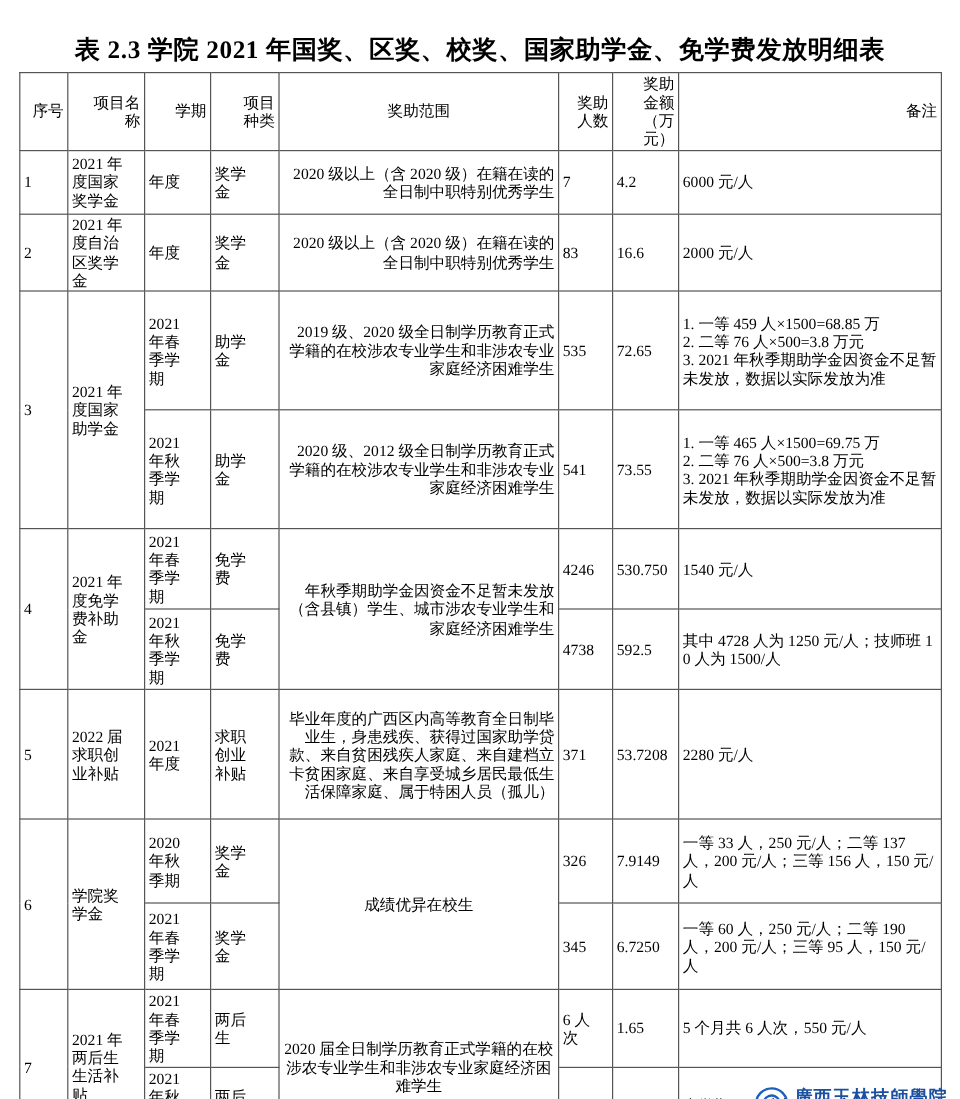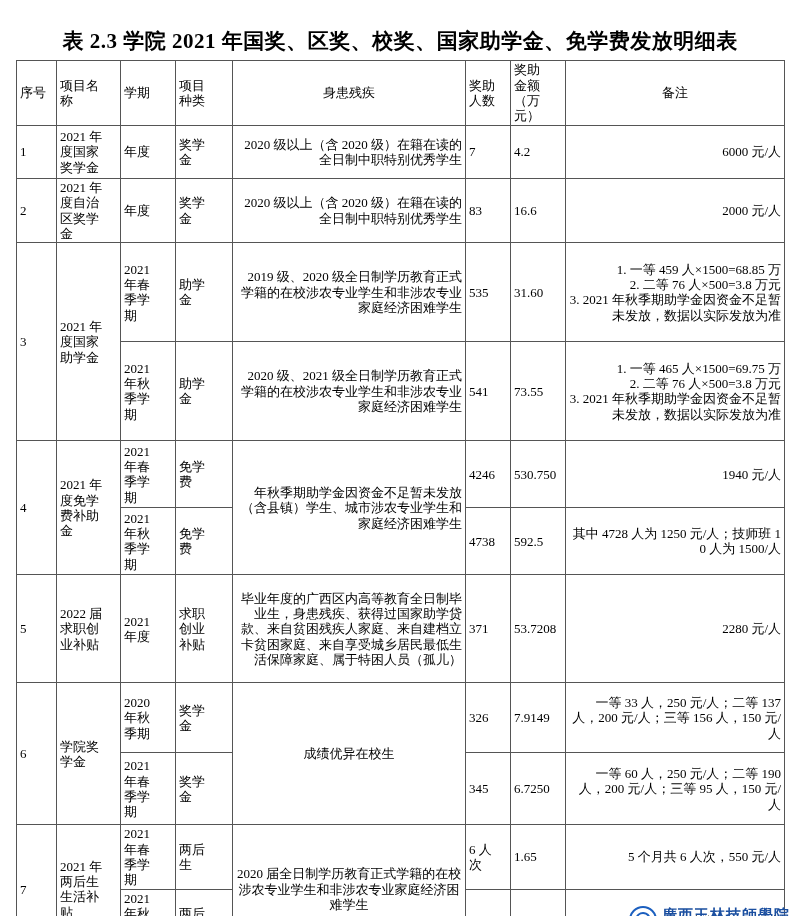--- a/index.html
+++ b/index.html
@@ -51,26 +51,26 @@
   }
   .c-idx   { width: 40px; text-align: center; }
   .c-name  { width: 64px; text-align: center; }
   .c-term  { width: 55px; text-align: center; }
   .c-kind  { width: 57px; text-align: center; }
   .c-scope { width: 233px; }
   .c-count { width: 45px; text-align: center; }
   .c-amt   { width: 55px; text-align: center; }
   .c-note  { width: 219px; text-align: left; padding-left: 5px; }
 
-  thead td { text-align: left; font-size: 13.5px; line-height: 1.2; }
+  thead td { text-align: right; font-size: 13.5px; line-height: 1.2; }
   .hdr-tall { letter-spacing: 0px; }
 
   .scope-cell { text-align: right; padding-left: 6px; padding-right: 4px; }
   .scope-center { text-align: center; }
-  .note-cell { text-align: right; }
+  .note-cell { text-align: left; }
 
   .multi { white-space: pre-line; }
 
   #footer-logo {
     position: absolute;
     right: 10px;
     bottom: 2px;
     display: flex;
     align-items: center;
     gap: 5px;
@@ -132,28 +132,28 @@
         <col class="c-note">
     </colgroup>
     <thead>
       <tr>
         <td style="height:62px" class="multi">序号</td>
         <td class="multi hdr-tall">项目名
 称</td>
         <td class="multi">学期</td>
         <td class="multi hdr-tall">项目
 种类</td>
-        <td class="multi scope-center">身患残疾</td>
+        <td class="multi scope-center">奖助范围</td>
         <td class="multi">奖助
 人数</td>
         <td class="multi">奖助
 金额
 （万
 元）</td>
-        <td class="multi" style="text-align:center">备注</td>
+        <td class="multi" style="">备注</td>
       </tr>
     </thead>
     <tbody>
 
       <tr>
         <td class="multi" style="height:50px">1</td>
         <td class="multi">2021 年
 度国家
 奖学金</td>
         <td class="multi">年度</td>
@@ -186,33 +186,33 @@
 度国家
 助学金</td>
         <td class="multi" style="height:96px">2021
 年春
 季学
 期</td>
         <td class="multi">助学
 金</td>
         <td class="scope-cell">2019 级、2020 级全日制学历教育正式学籍的在校涉农专业学生和非涉农专业家庭经济困难学生</td>
         <td>535</td>
-        <td>31.60</td>
+        <td>72.65</td>
         <td class="note-cell multi">1. 一等 459 人×1500=68.85 万
 2. 二等 76 人×500=3.8 万元
 3. 2021 年秋季期助学金因资金不足暂未发放，数据以实际发放为准</td>
       </tr>
       <tr>
         <td class="multi" style="height:96px">2021
 年秋
 季学
 期</td>
         <td class="multi">助学
 金</td>
-        <td class="scope-cell">2020 级、2021 级全日制学历教育正式学籍的在校涉农专业学生和非涉农专业家庭经济困难学生</td>
+        <td class="scope-cell">2020 级、2012 级全日制学历教育正式学籍的在校涉农专业学生和非涉农专业家庭经济困难学生</td>
         <td>541</td>
         <td>73.55</td>
         <td class="note-cell multi">1. 一等 465 人×1500=69.75 万
 2. 二等 76 人×500=3.8 万元
 3. 2021 年秋季期助学金因资金不足暂未发放，数据以实际发放为准</td>
       </tr>
 
       <tr>
         <td class="multi" rowspan="2">4</td>
         <td class="multi" rowspan="2">2021 年
@@ -221,21 +221,21 @@
 金</td>
         <td class="multi" style="height:64px">2021
 年春
 季学
 期</td>
         <td class="multi">免学
 费</td>
         <td class="scope-cell" rowspan="2">年秋季期助学金因资金不足暂未发放（含县镇）学生、城市涉农专业学生和家庭经济困难学生</td>
         <td>4246</td>
         <td>530.750</td>
-        <td class="note-cell">1940 元/人</td>
+        <td class="note-cell">1540 元/人</td>
       </tr>
       <tr>
         <td class="multi" style="height:64px">2021
 年秋
 季学
 期</td>
         <td class="multi">免学
 费</td>
         <td>4738</td>
         <td>592.5</td>

